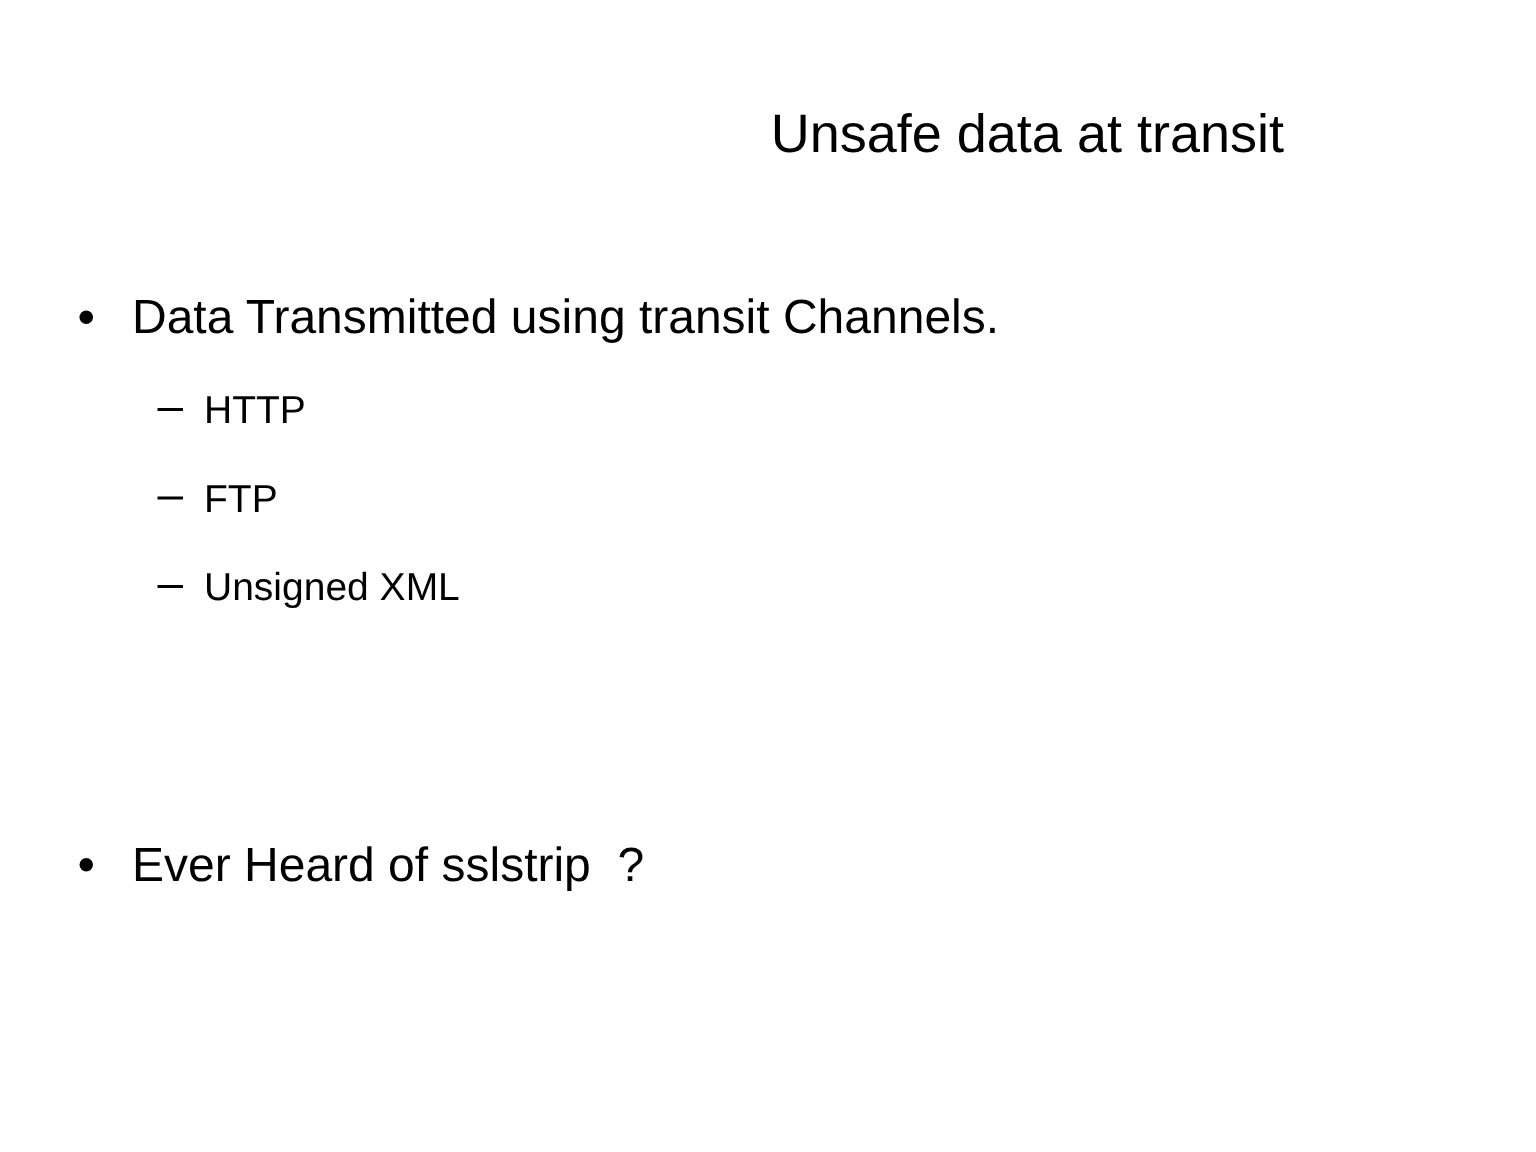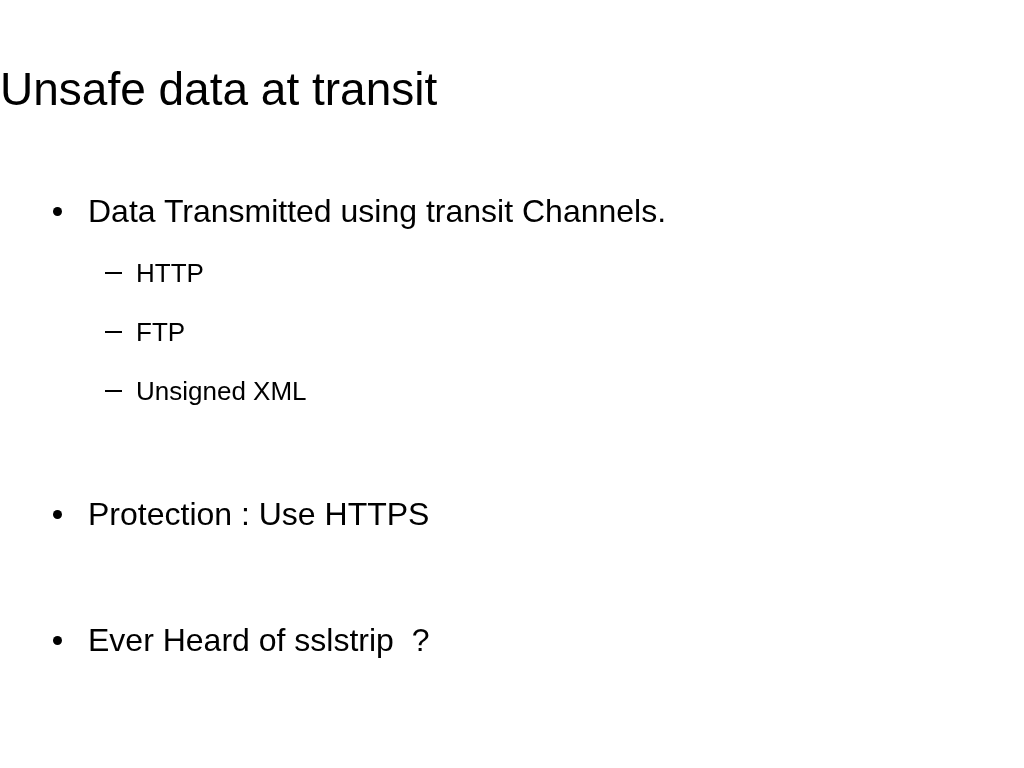--- a/index.html
+++ b/index.html
@@ -23,23 +23,23 @@
     background: #ffffff;
     box-sizing: border-box;
   }
 
   
   .slide-title {
     position: absolute;
     left: 0;
     top: 58px;
     width: 856px;
-    text-align: left;
+    text-align: right;
     font-family: "Liberation Sans Narrow", "Liberation Sans", sans-serif;
-    font-size: 46px;
+    font-size: 36px;
     font-weight: 400;
     line-height: 62px;
     letter-spacing: 0px;
     color: #000000;
     white-space: pre;
   }
 
   
   .body-area {
     position: absolute;
@@ -141,24 +141,20 @@
       <span class="btext">FTP</span>
     </div>
 
     <div class="bullet-row lvl2">
       <span class="marker"><span class="dash"></span></span>
       <span class="btext">Unsigned XML</span>
     </div>
 
     <div class="spacer-line"></div>
 
-    <div class="bullet-row lvl1">
-      <span class="marker"><span class="dot"></span></span>
-      <span class="btext">Protection : Use HTTPS</span>
-    </div>
 
     <div class="spacer-line"></div>
 
     <div class="bullet-row lvl1">
       <span class="marker"><span class="dot"></span></span>
       <span class="btext">Ever Heard of sslstrip  ?</span>
     </div>
 
   </div>
 </div>

